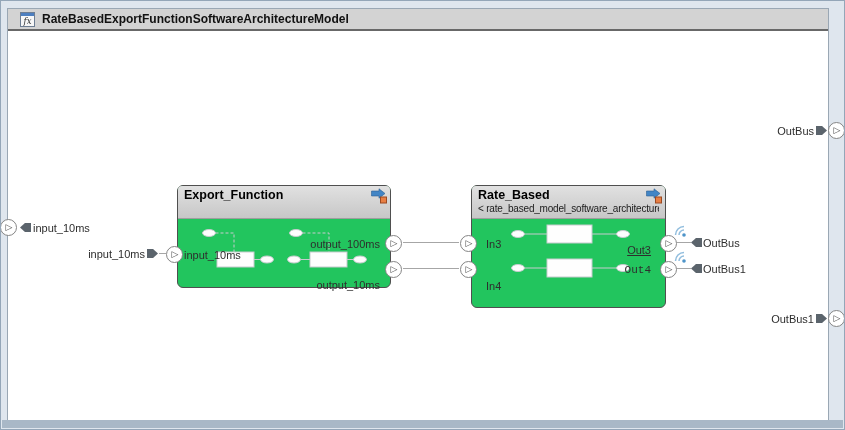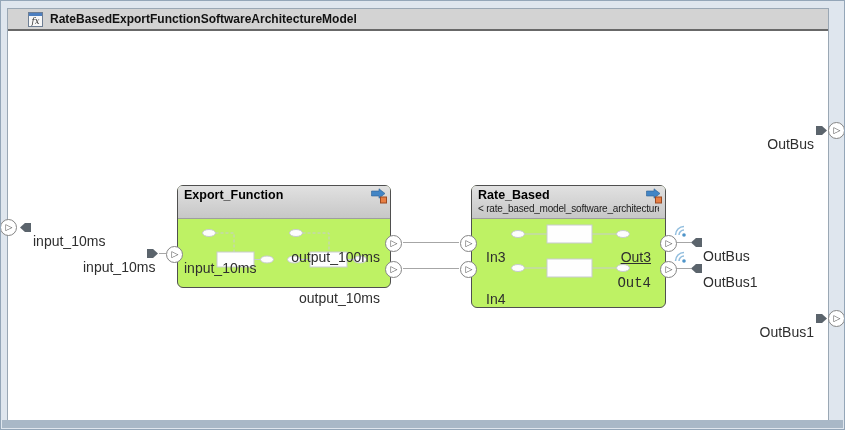--- a/index.html
+++ b/index.html
@@ -8,45 +8,45 @@
     background:#dfe6ee;border:1px solid #94a6b8;overflow:hidden;
     font-family:"Liberation Sans",sans-serif;
   }
   .bottom-bar{position:absolute;left:1px;right:1px;bottom:1px;height:8px;background:#a9b8c7;}
   .canvas-frame{
     position:absolute;left:6px;top:7px;width:822px;height:413px;
     background:#ffffff;border:1px solid #9aa7b4;box-sizing:border-box;
   }
   .titlebar{
     height:20px;background:#d3d3d3;border-bottom:2px solid #686868;
-    display:flex;align-items:center;gap:7px;padding:0 20px;
+    display:flex;align-items:center;gap:7px;padding:0 12px;
   }
   .fx-icon{width:15px;height:15px;box-sizing:border-box;border:1px solid #6e7e93;background:#f7f7f7;flex:0 0 auto;}
   .fx-top{height:3px;background:#4d7fc0;}
   .fx-text{display:block;text-align:center;font:italic 8.5px "DejaVu Serif",serif;color:#333;line-height:10px;}
   .title-text{font-weight:bold;font-size:12px;color:#111;white-space:nowrap;}
 
-  .block{position:absolute;box-sizing:border-box;border:1.5px solid #4f4f4f;border-radius:6px;background:#bef264;z-index:2;}
+  .block{position:absolute;box-sizing:border-box;border:1.5px solid #4f4f4f;border-radius:6px;background:#22c55e;z-index:2;}
   .block-header{
     position:relative;height:33px;box-sizing:border-box;padding:2px 6px 0;
     background:linear-gradient(#e1e1e1,#c7c7c7);border-bottom:1px solid #9e9e9e;
     border-radius:4px 4px 0 0;
   }
   .block-title{font-weight:bold;font-size:12.5px;color:#000;line-height:15px;white-space:nowrap;}
   .block-sub{font-size:10px;letter-spacing:-0.2px;color:#1c1c1c;line-height:12px;white-space:nowrap;overflow:hidden;}
   .badge{position:absolute;top:2px;right:2px;}
   .preview{position:absolute;left:0;top:35px;z-index:1;}
 
   .port{
     position:absolute;width:17px;height:17px;box-sizing:border-box;border-radius:50%;
     background:#fff;border:1px solid #858585;display:flex;align-items:center;justify-content:center;
     font-family:"DejaVu Sans",sans-serif;font-size:9px;color:#4a4a4a;line-height:1;
     padding-left:1px;z-index:5;
   }
-  .lbl{position:absolute;font-size:14px;color:#2e2e2e;line-height:14px;white-space:nowrap;z-index:4;margin-top:13px;}
+  .lbl{position:absolute;font-size:11px;color:#2e2e2e;line-height:14px;white-space:nowrap;z-index:4;}
   .lbl.right{text-align:right;}
   .sig-line{position:absolute;height:1.2px;background:#a6a6a6;z-index:3;}
   .tag{position:absolute;width:11px;height:9px;background:#5b646c;z-index:4;}
   .tag-r{clip-path:polygon(0 0,55% 0,100% 50%,55% 100%,0 100%);}
   .tag-l{clip-path:polygon(100% 0,45% 0,0 50%,45% 100%,100% 100%);}
   .wifi{position:absolute;z-index:4;}
 </style>
 </head>
 <body>
 
@@ -144,21 +144,21 @@
         <ellipse cx="151" cy="13" rx="6.5" ry="3.5" fill="#fdfdfd"></ellipse>
         <ellipse cx="46" cy="47" rx="6.5" ry="3.5" fill="#fdfdfd"></ellipse>
         <path d="M52.5 47 H75"></path>
         <rect x="75" y="38" width="45" height="18" fill="#fefefe"></rect>
         <path d="M120 47 H145"></path>
         <ellipse cx="151" cy="47" rx="6.5" ry="3.5" fill="#fdfdfd"></ellipse>
       </g>
     </svg>
     <div class="lbl" style="left:14px;top:51px;">In3</div>
     <div class="lbl" style="left:14px;top:93px;">In4</div>
-    <div class="lbl right" style="right:14px;top:51px;text-decoration:underline;">Out3</div>
+    <div class="lbl right" style="right:14px;top:57px;text-decoration:underline;">Out3</div>
     <div class="lbl right" style="right:14px;top:77px;font-family:Liberation Mono, monospace;">Out4</div>
     <div class="port" style="left:-12px;top:49px;">
       <span>▷</span>
     </div>
     <div class="port" style="left:-12px;top:75px;">
       <span>▷</span>
     </div>
     <div class="port" style="right:-12px;top:49px;">
       <span>▷</span>
     </div>

